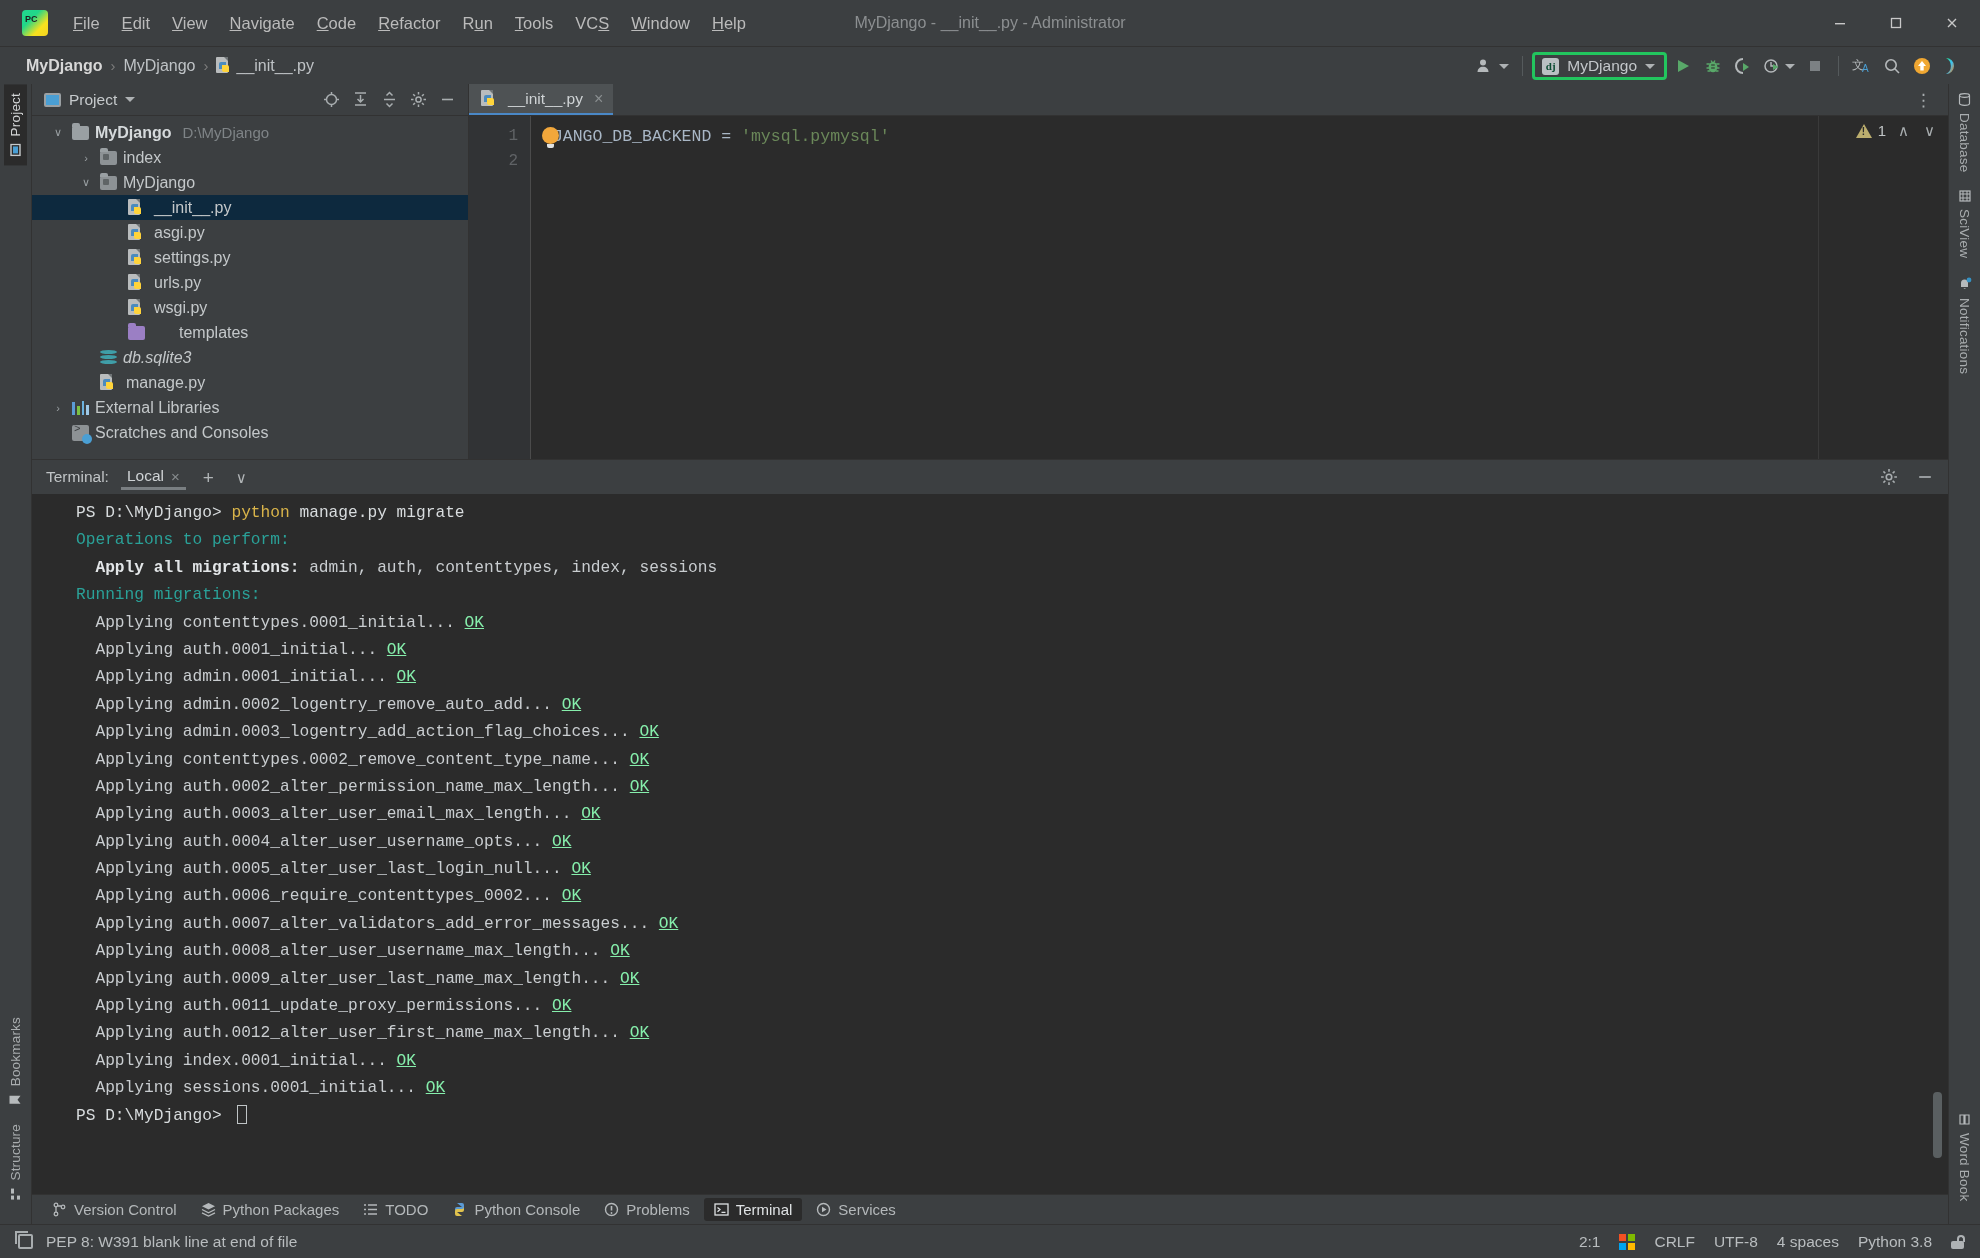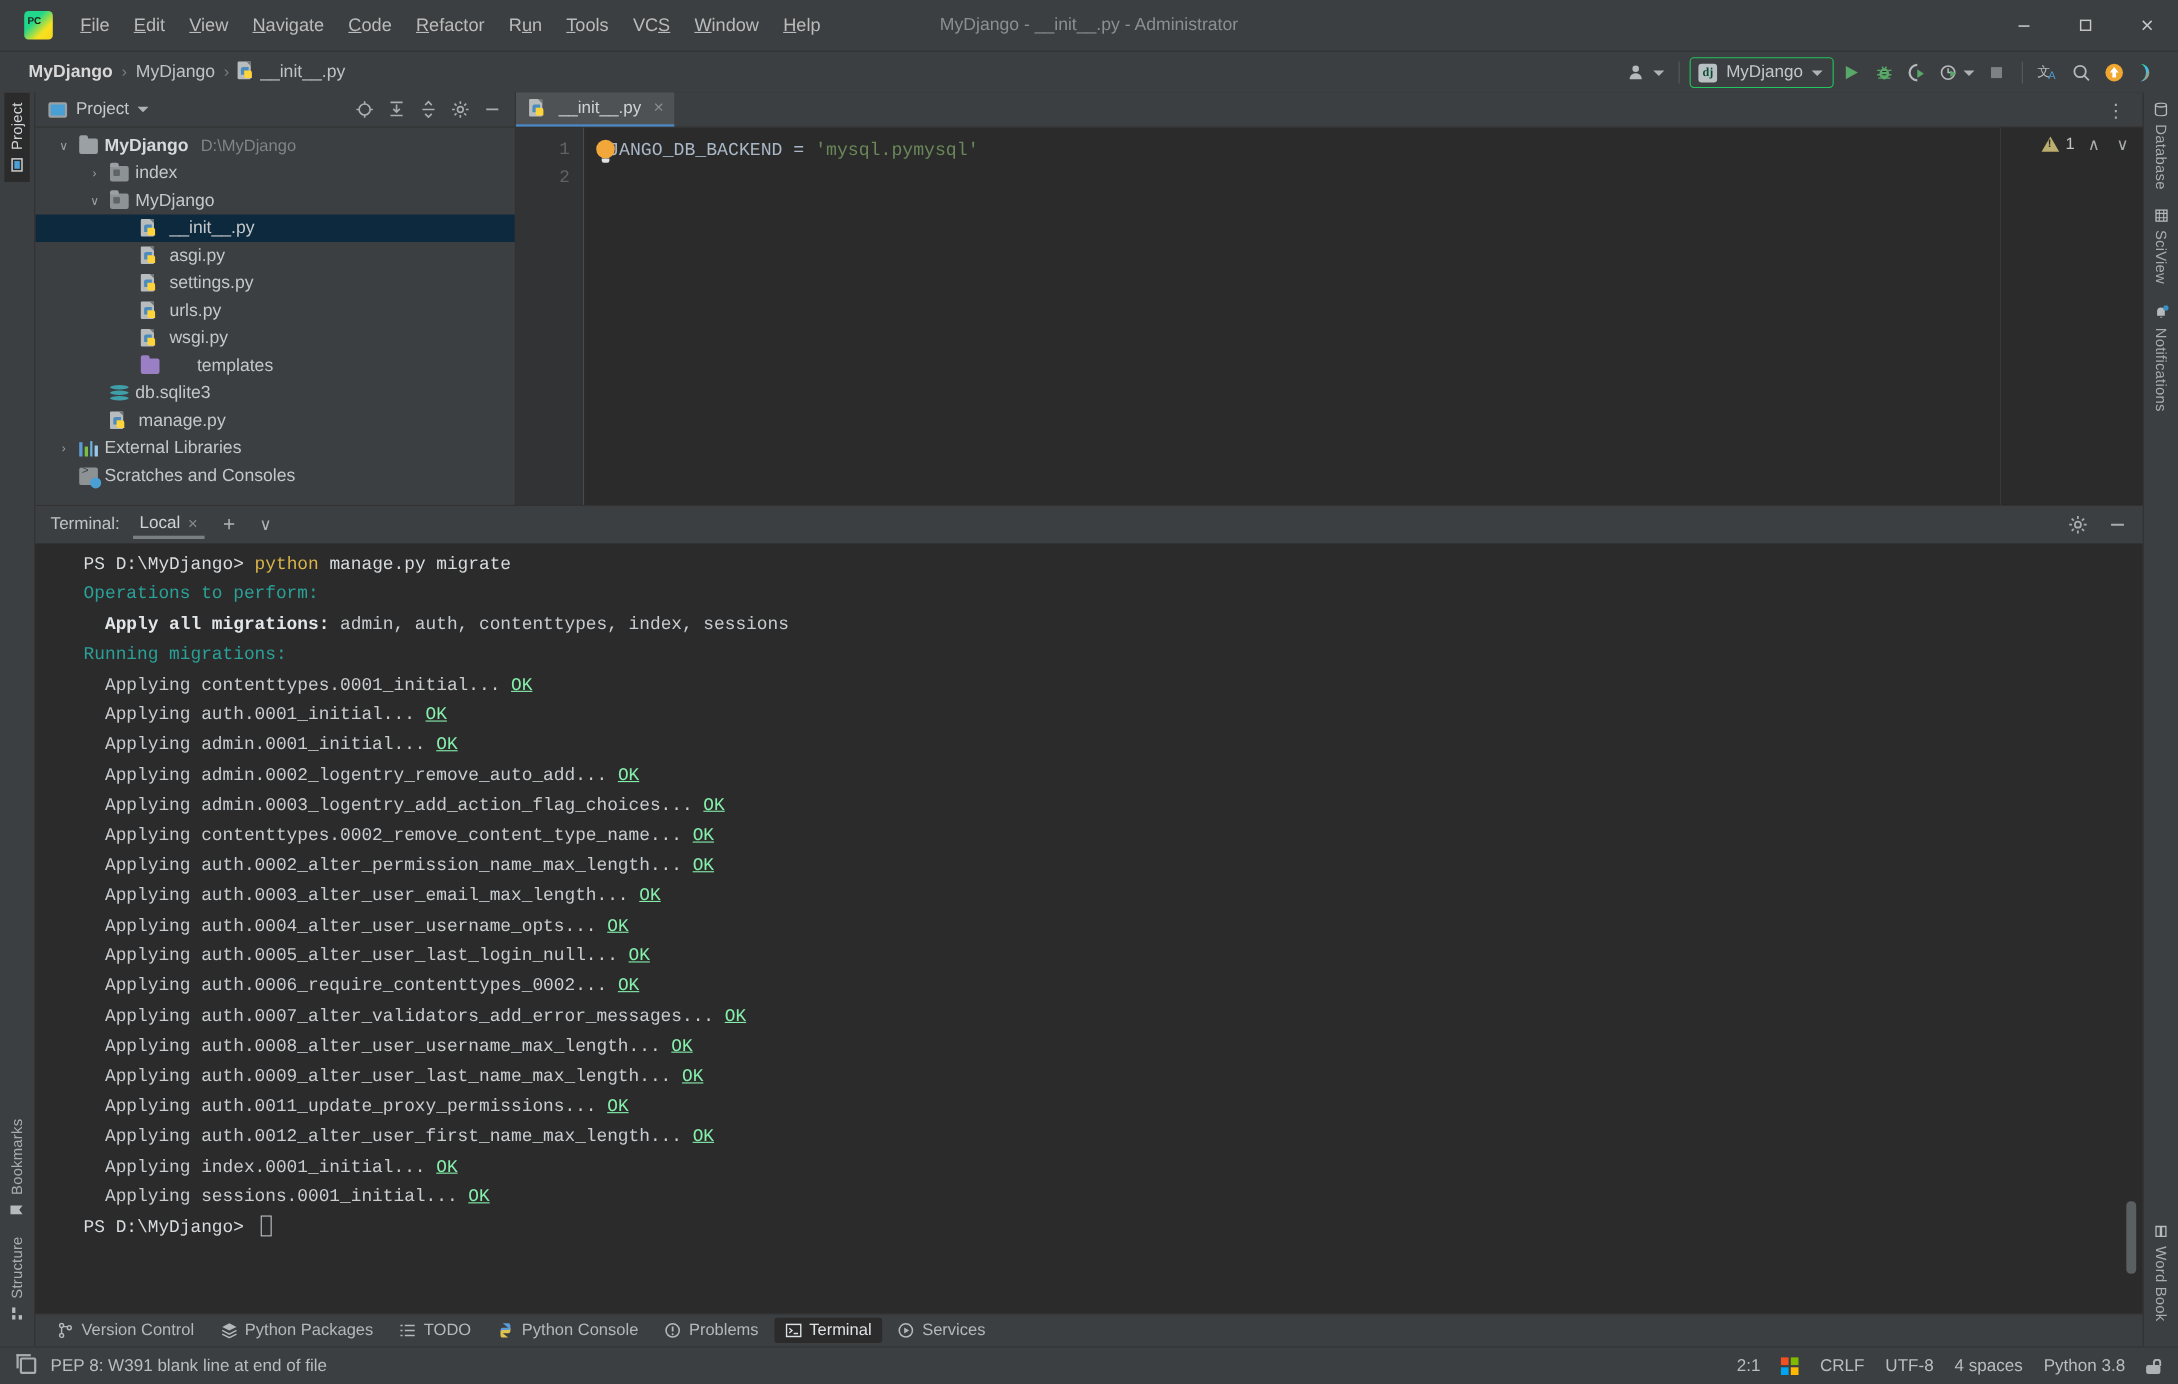--- a/index.html
+++ b/index.html
@@ -97,21 +97,21 @@
     display: flex; align-items: center; gap: 2px;
   }
   .tb-btn {
     height: 28px; min-width: 28px; display: flex; align-items: center; justify-content: center;
     padding: 0 4px; border-radius: 3px; color: #b5b9bb;
   }
   .tb-sep { width: 1px; height: 20px; background: #555a5c; margin: 0 7px; }
   .runcfg {
     height: 28px; display: flex; align-items: center; gap: 8px;
     padding: 0 9px 0 7px;
-    border: 1px solid #22c55e; border-radius: 4px;
+    border: 3px solid #22c55e; border-radius: 4px;
     color: #c3c7ca; font-size: 15.5px; white-space: nowrap;
   }
   .dj-ico {
     width: 17px; height: 17px; border-radius: 3px; background: #b9c0c3;
     color: #0c4b33; font-size: 11px; font-weight: bold;
     display: flex; align-items: center; justify-content: center;
     font-family: "Liberation Serif", serif;
   }
   .caret-dn {
     width: 0; height: 0; border-left: 5px solid transparent;
@@ -633,21 +633,21 @@
                 </span>
                 <span class="nm">wsgi.py</span>
               </div>
               <div class="row" style="padding-left: 46px; gap: 28px;">
                 <span class="arrow"></span>
                 <span style="display: flex; align-items: center; margin-left: 6px;">
                   <span class="folder-ico tmpl"></span>
                 </span>
                 <span class="nm">templates</span>
               </div>
-              <div class="row" style="padding-left: 46px;">
+              <div class="row" style="padding-left: 46px; font-style: italic;">
                 <span class="arrow"></span>
                 <span style="display: flex; align-items: center; margin-left: 6px;">
                   <span class="db-ico">
                     <span></span>
                     <span></span>
                     <span></span>
                   </span>
                 </span>
                 <span class="nm">db.sqlite3</span>
               </div>

